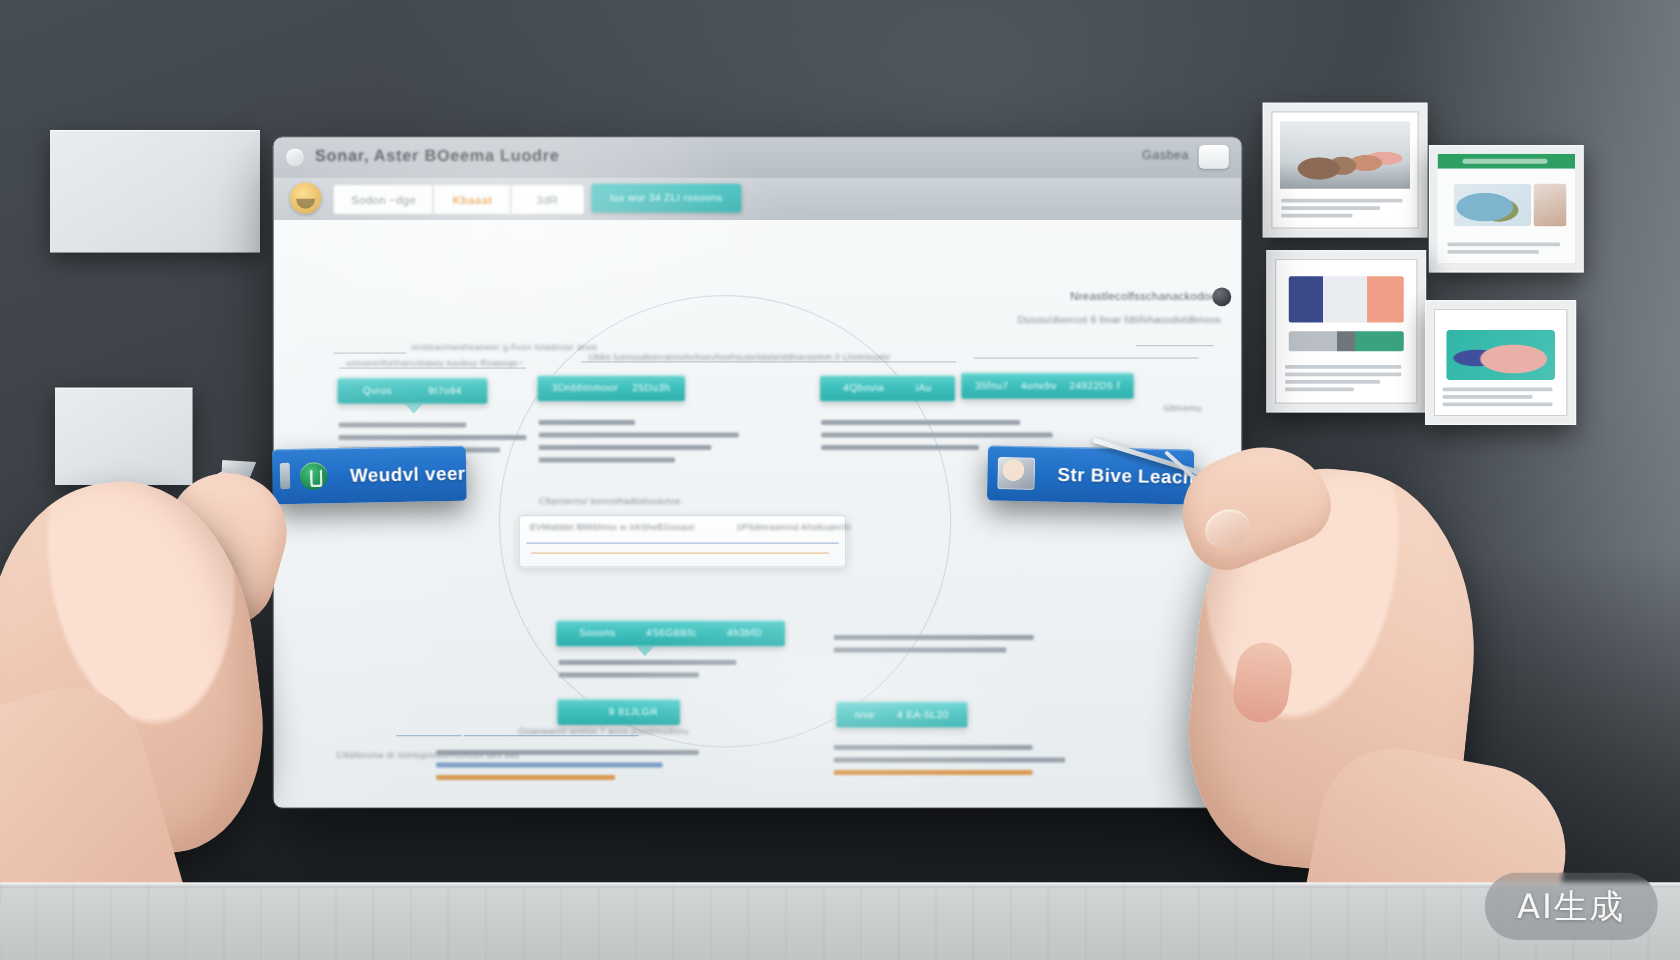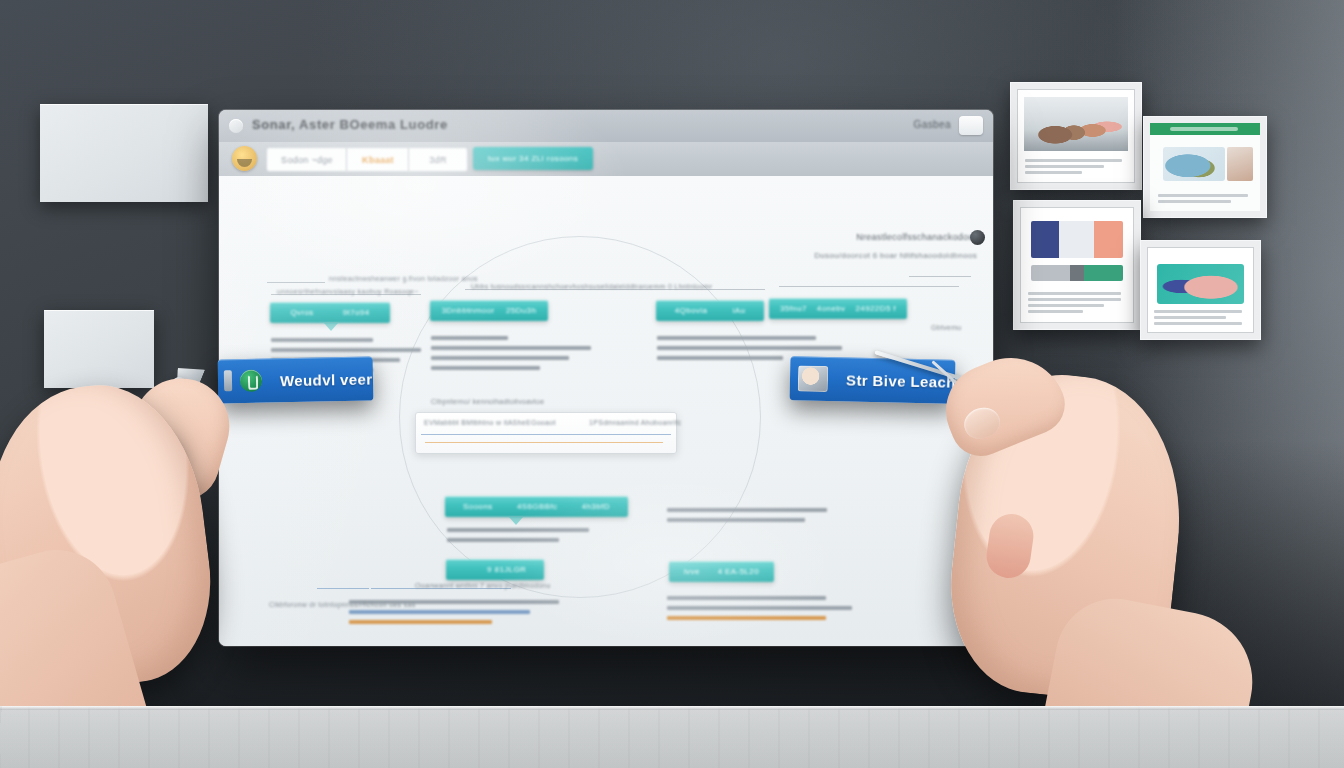--- a/index.html
+++ b/index.html
@@ -617,14 +617,15 @@
     <div class="hr-index"></div>
     <div class="hr-nail"></div>
     <div class="hr-thumbtip"></div>
     <div class="hr-wrist"></div>
   </div>
 
   <div class="desk"></div>
   <div class="desk-edge"></div>
   <div class="desk-grain"></div>
 
+  <div id="watermark">AI生成</div>
 
 </div>
 
 </body></html>

